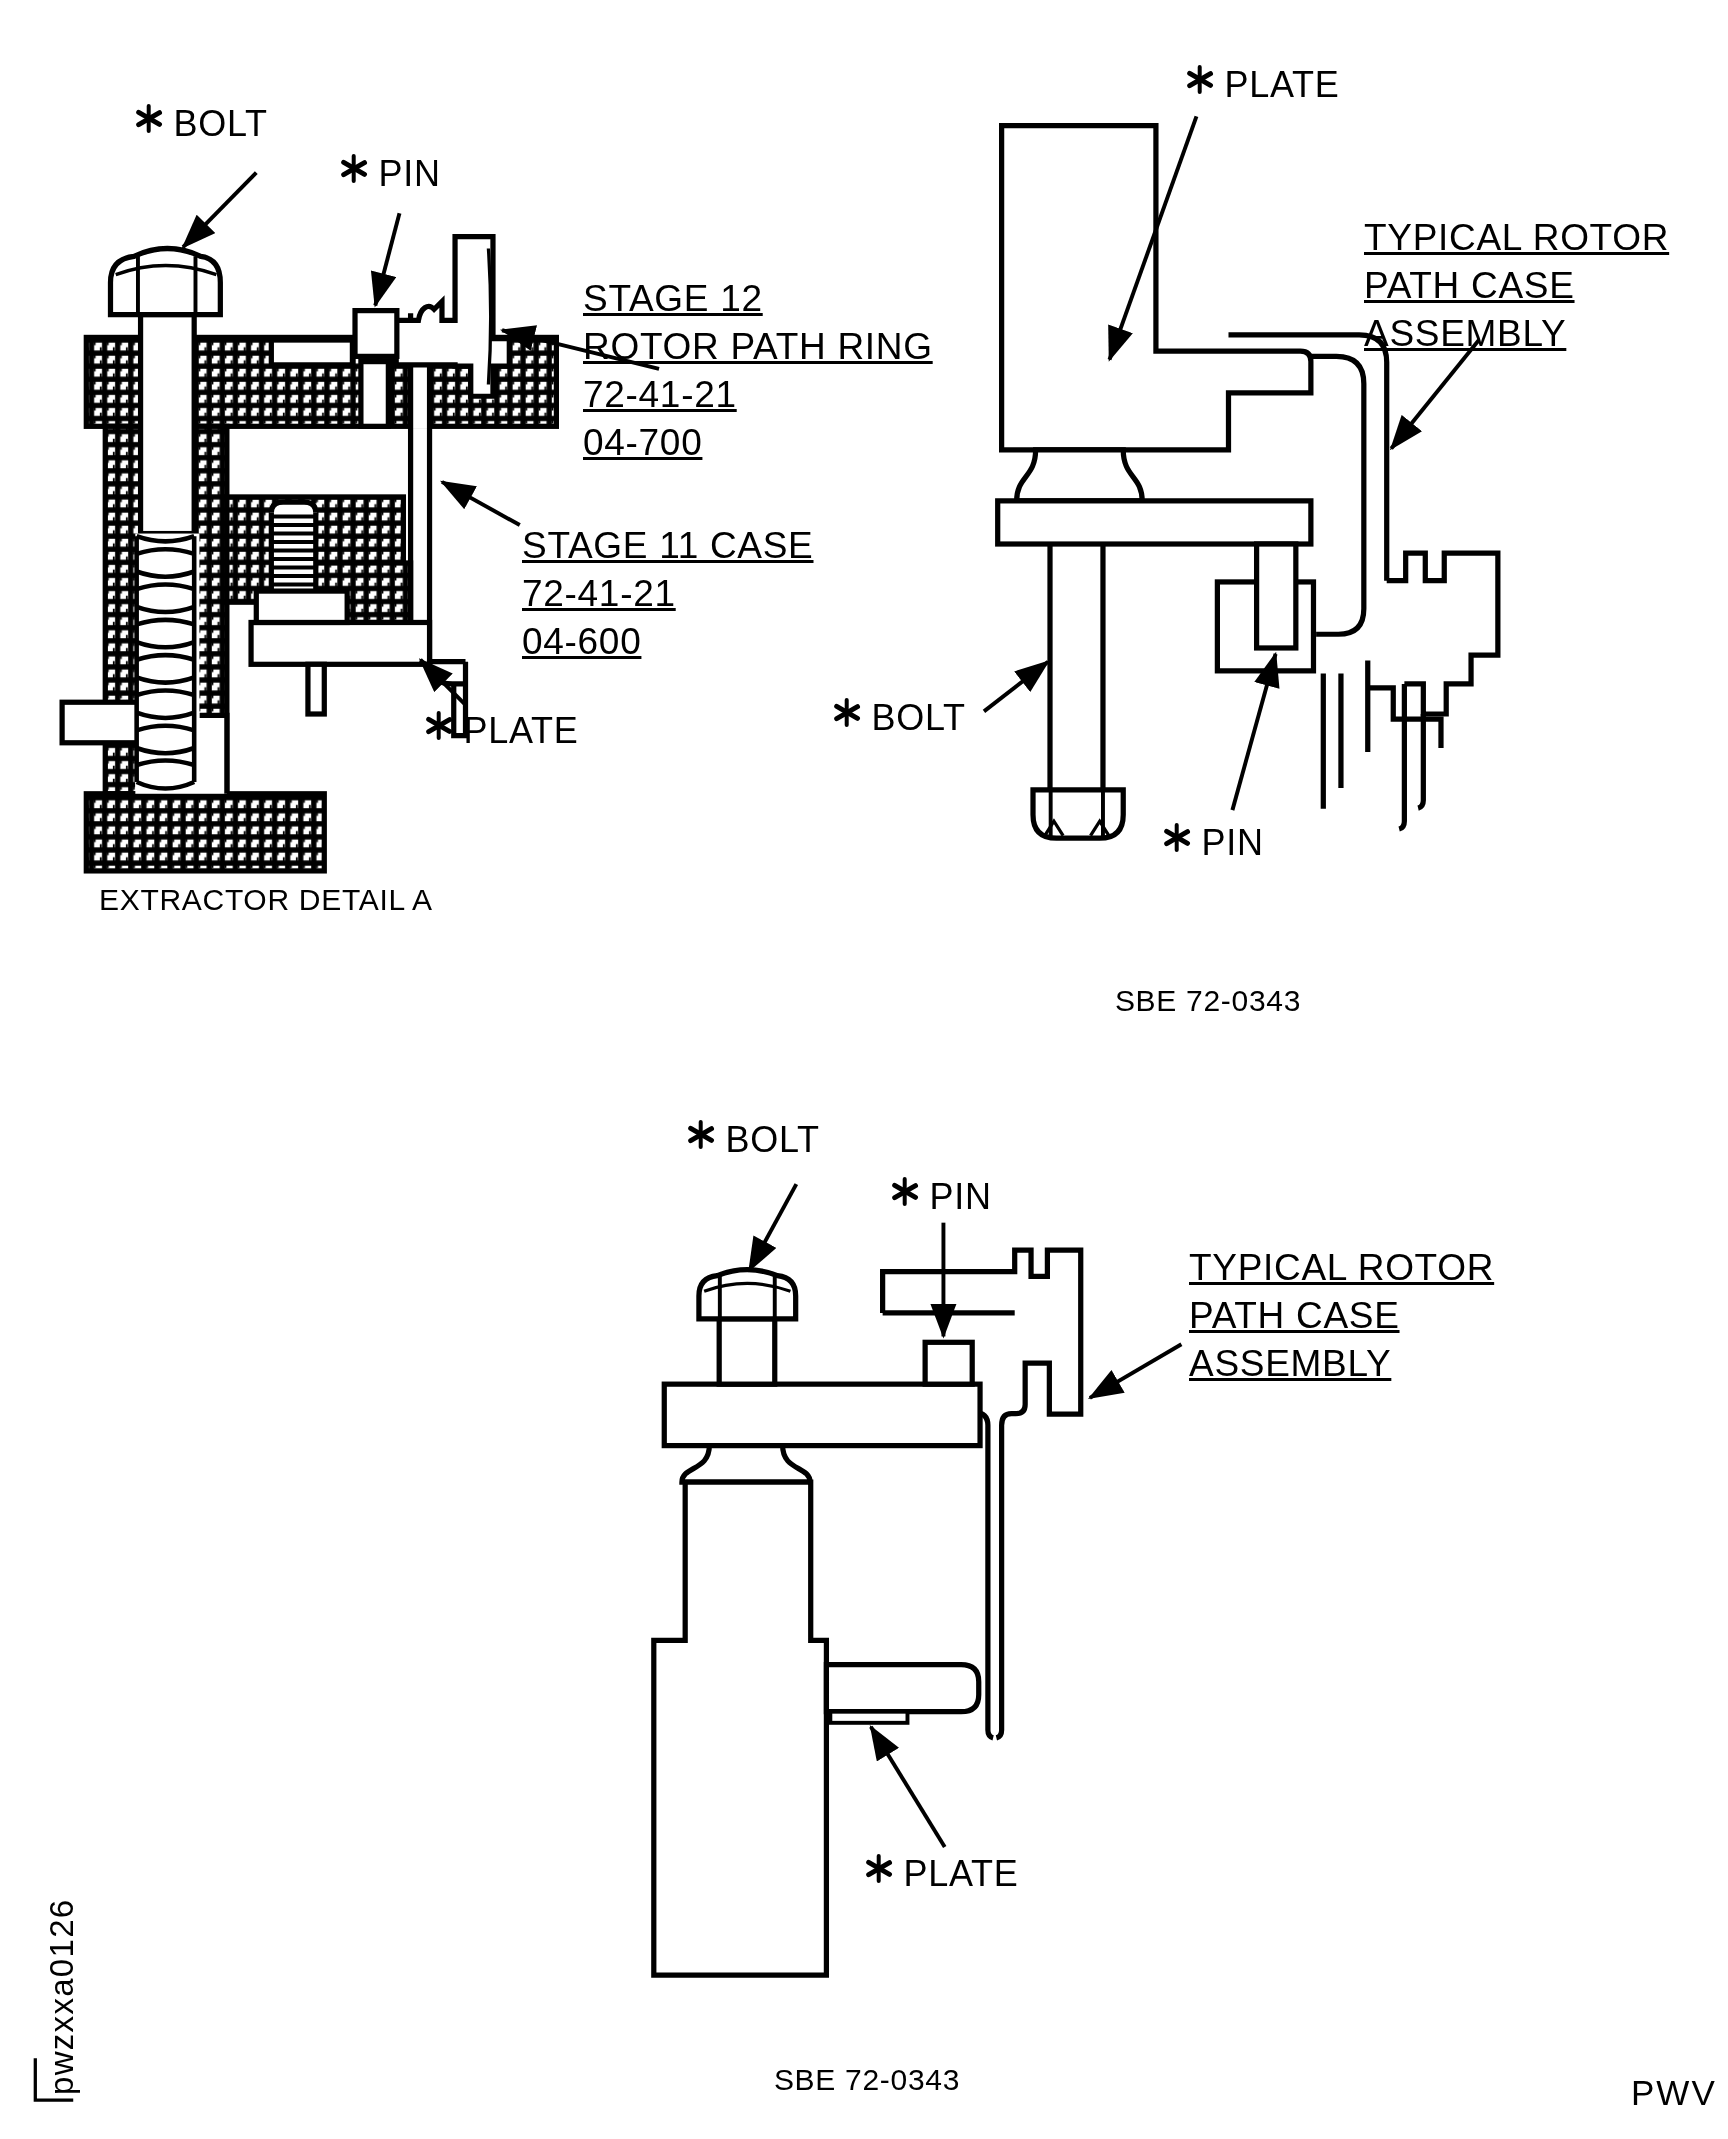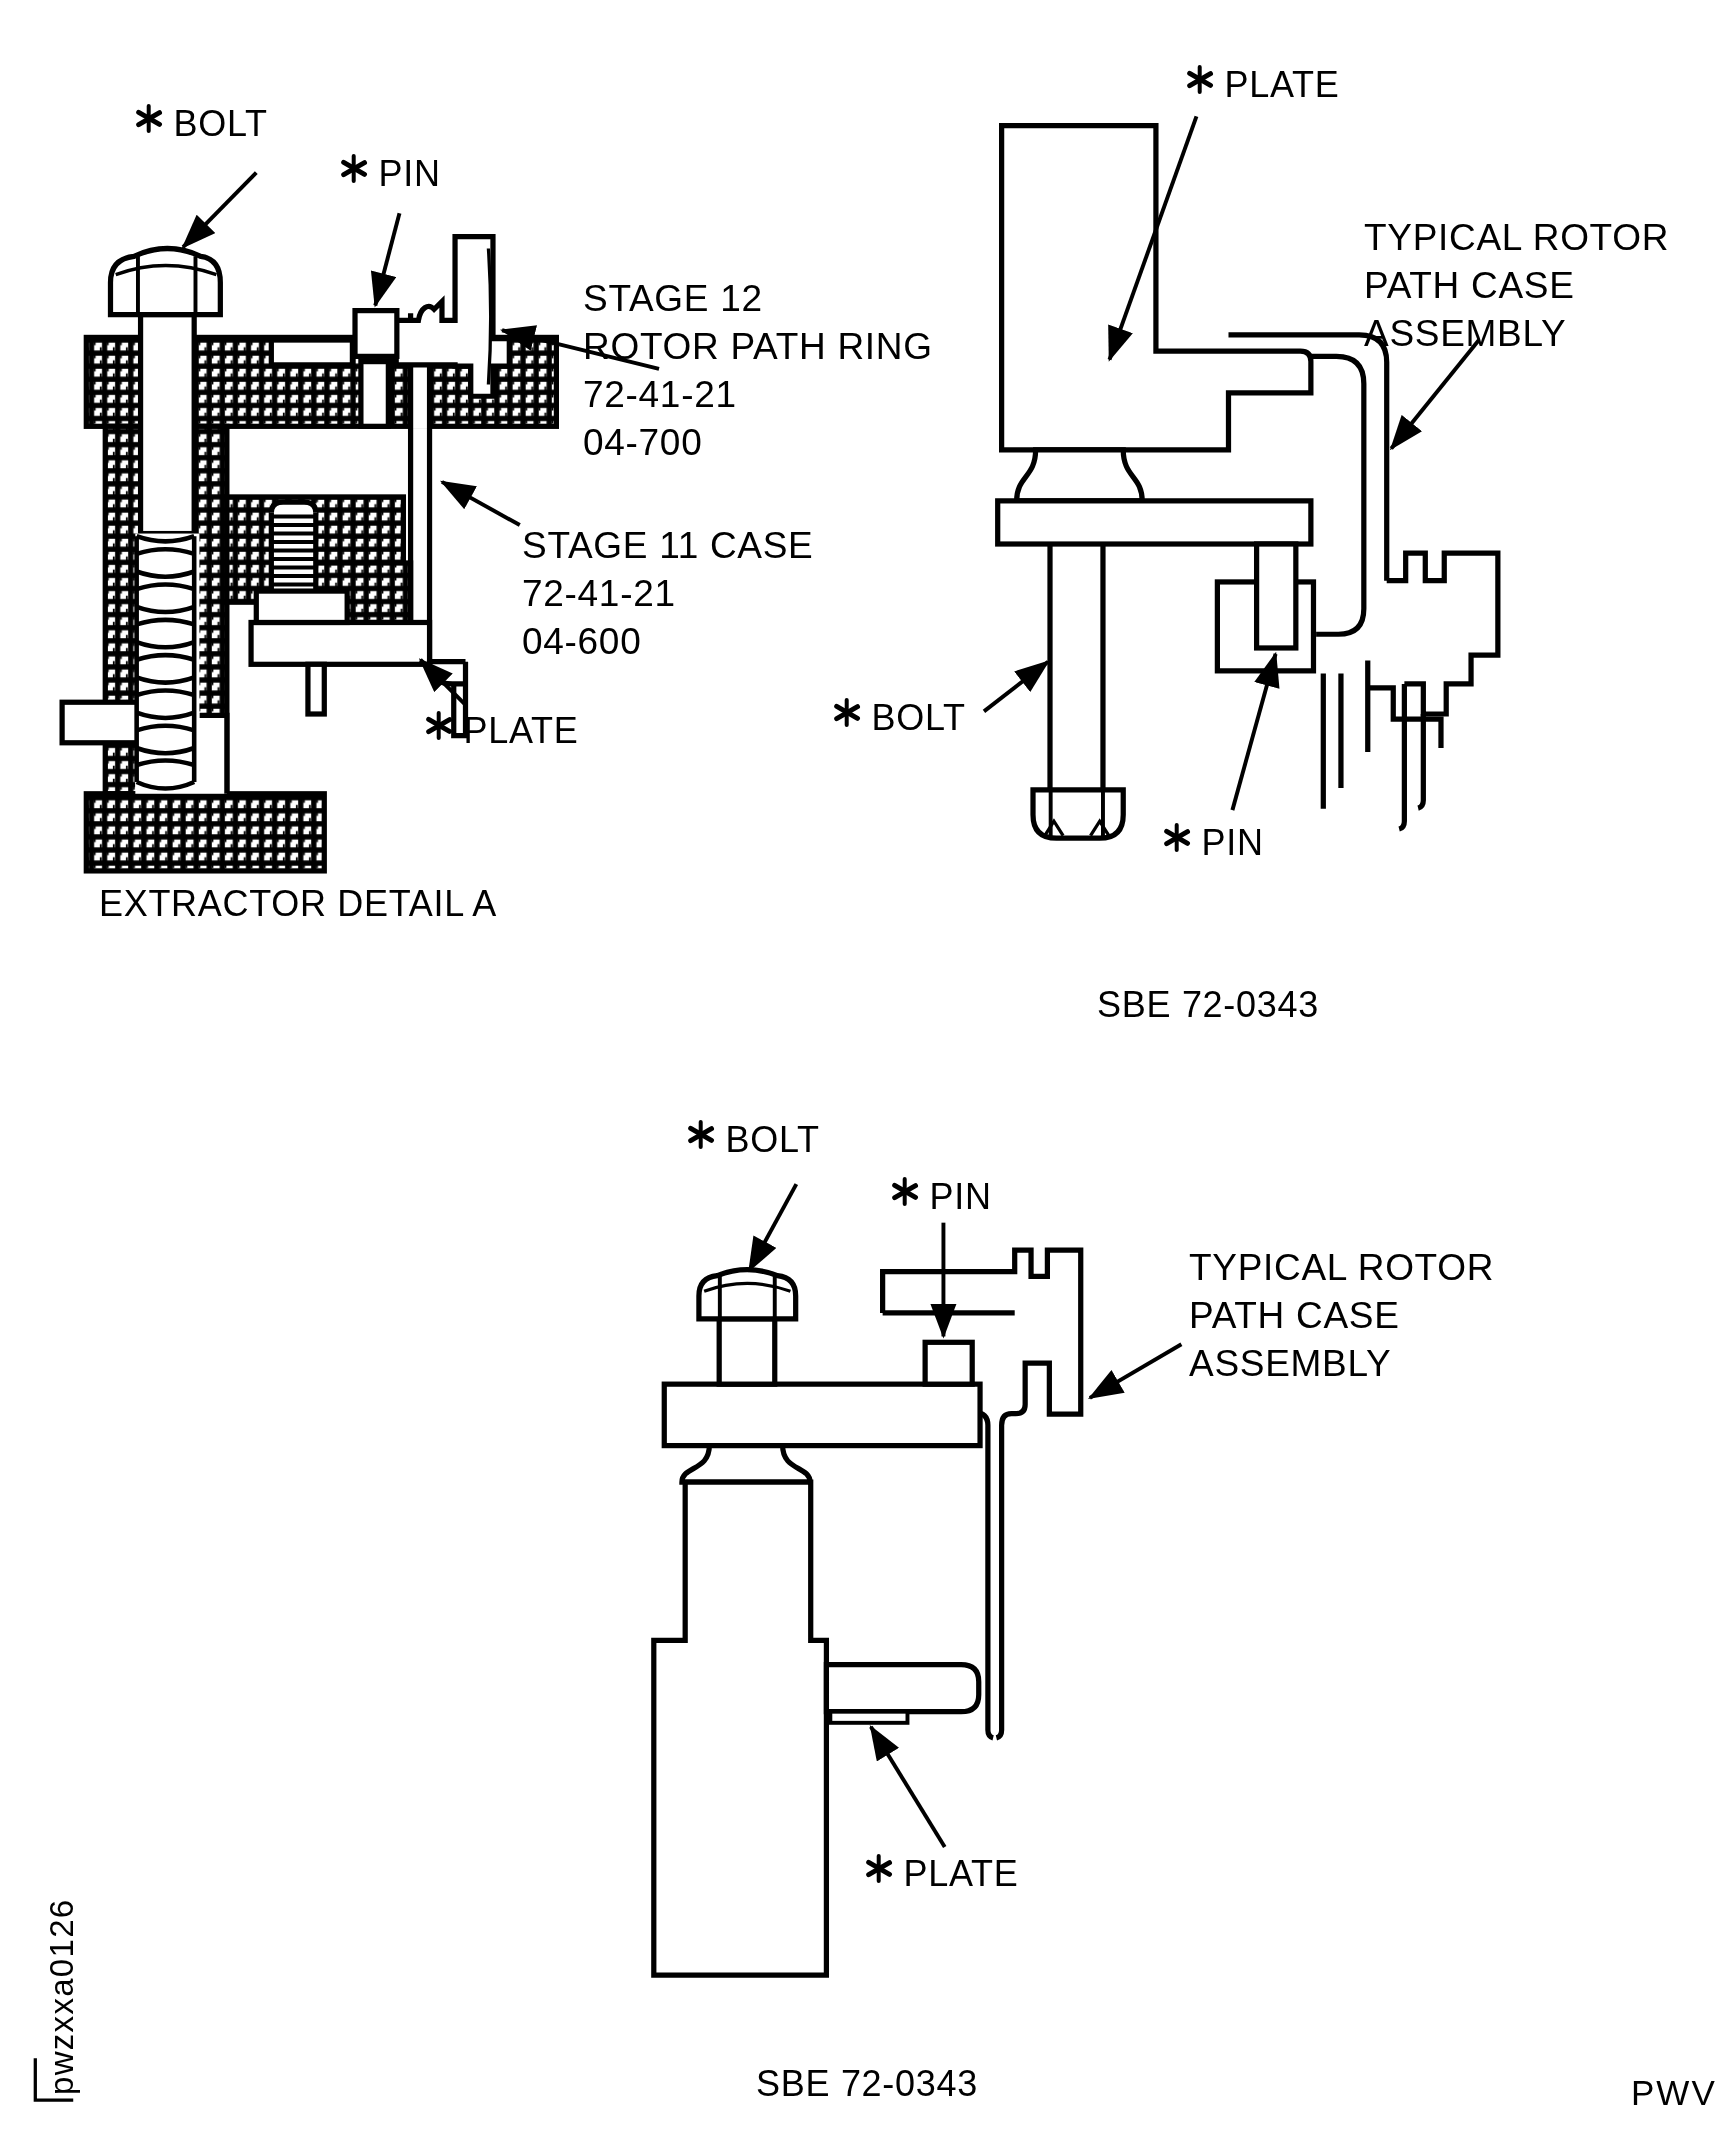--- a/index.html
+++ b/index.html
@@ -1,22 +1,22 @@
 <!DOCTYPE html>
 <html style="font-size:10.5px"><head>
 <meta charset="utf-8">
 <style>
   html,body{margin:0;padding:0;background:#fff;}
   #page{position:relative;width:1728px;height:2140px;background:#fff;overflow:hidden;
         font-family:"Liberation Sans","DejaVu Sans",sans-serif;color:#000;}
   #art{position:absolute;left:0;top:0;}
   .lbl{position:absolute;display:flex;align-items:flex-start;gap:10.5px;white-space:nowrap;}
   .lbl .txt{font-size:36px;letter-spacing:0.7px;}
-  .note{position:absolute;font-size:37px;line-height:48px;letter-spacing:0.7px;white-space:nowrap;}
-  .title{position:absolute;font-size:36px;letter-spacing:0.7px;white-space:nowrap;}
+  .note{position:absolute;font-size:37px;line-height:48px;letter-spacing:0.7px;white-space:nowrap;text-decoration:underline;}
+  .title{position:absolute;font-size:30px;letter-spacing:0.7px;white-space:nowrap;}
   .title.center{text-align:center;}
   
   .ast{position:relative;width:29px;height:31px;flex:0 0 29px;}
   .ast i{position:absolute;left:50%;top:1.3px;width:4.6px;height:29px;background:#000;border-radius:2.6px;}
   .ast i:nth-child(1){transform:translateX(-50%) rotate(0deg);}
   .ast i:nth-child(2){transform:translateX(-50%) rotate(60deg);}
   .ast i:nth-child(3){transform:translateX(-50%) rotate(-60deg);}
   #doc-code{position:absolute;left:43px;top:2095px;transform:rotate(-90deg);
             transform-origin:0 0;font-size:33px;letter-spacing:1.3px;}
   #page-ref{position:absolute;left:1615px;top:2073px;font-size:35px;letter-spacing:2px;margin-left:16px;}

